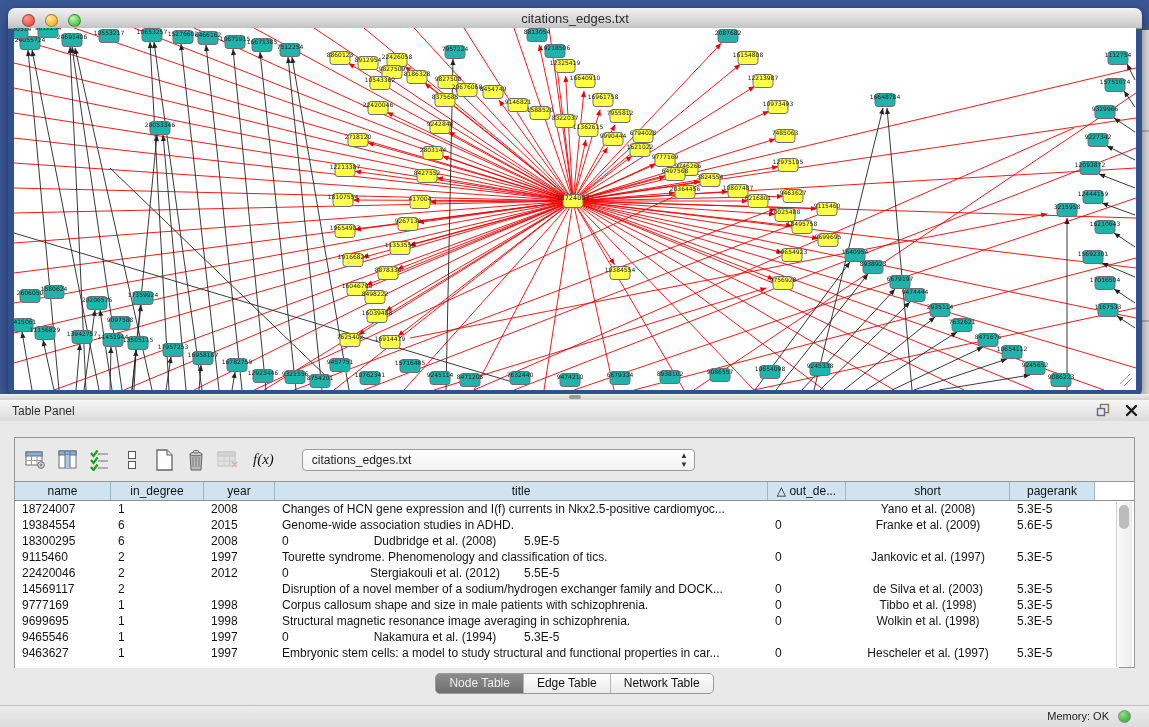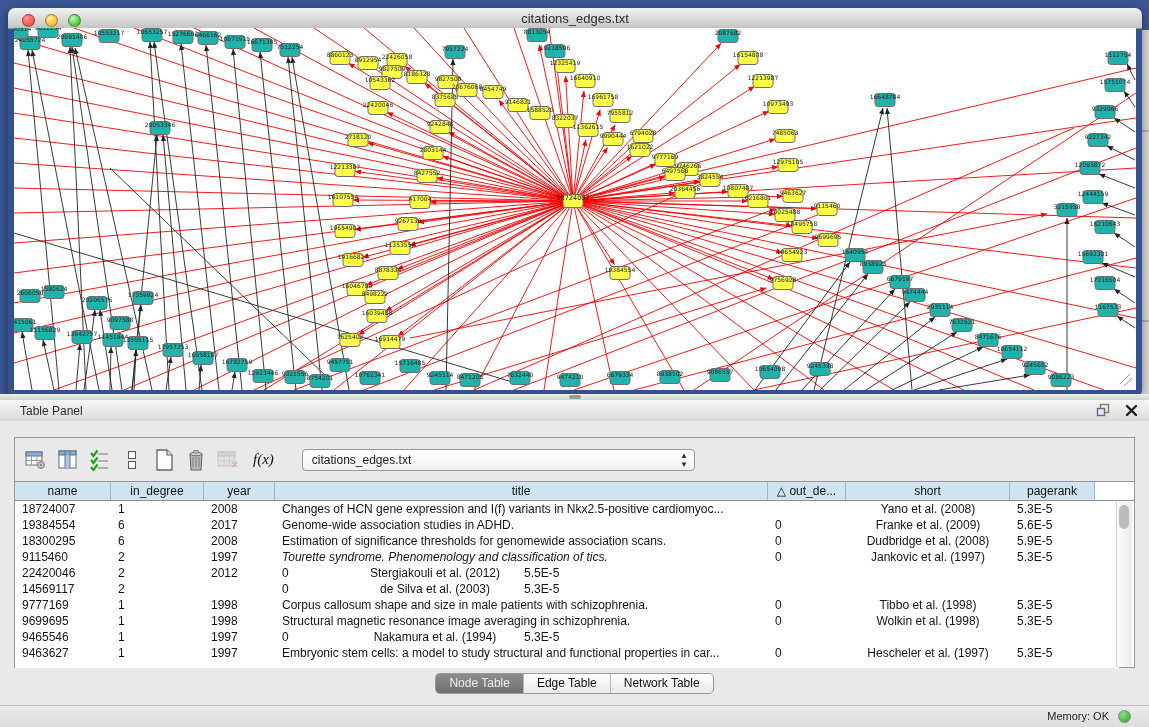--- a/index.html
+++ b/index.html
@@ -34,21 +34,21 @@
   .light.green{background:radial-gradient(circle at 35% 30%, #c4f7b2,#47ca43 70%);}
   svg.netcanvas{position:absolute;left:6px;top:20px;background:#ffffff;display:block;}
   
   .splitter{position:absolute;left:0;top:394px;width:1149px;height:6px;background:linear-gradient(#efefef,#d2d2d2);}
   .splitter .knob{position:absolute;left:569px;top:1px;width:12px;height:4px;border-radius:2px;background:#9a9a9a;}
   
   .tp-header{
     position:absolute;left:0;top:400px;width:1149px;height:21px;
     background:linear-gradient(#f7f7f7,#dadada);border-bottom:1px solid #ababab;
   }
-  .tp-title{position:absolute;left:20px;top:4px;font-size:12px;color:#2e2e2e;}
+  .tp-title{position:absolute;left:12px;top:4px;font-size:12px;color:#2e2e2e;}
   .tp-actions{position:absolute;right:10px;top:2px;display:flex;align-items:center;gap:12px;}
   .tp-actions .act{width:16px;height:16px;display:flex;align-items:center;justify-content:center;cursor:default;}
   .panel-body{position:absolute;left:0;top:421px;width:1149px;height:284px;background:#e9e9e9;}
   .tablebox{
     position:absolute;left:14px;top:16px;width:1121px;height:231px;
     border:1px solid #979797;background:#ffffff;box-sizing:border-box;
   }
   .toolbar{
     position:absolute;left:0;top:0;width:100%;height:43px;background:#e9e9e9;
     display:flex;align-items:center;box-sizing:border-box;padding-left:8px;
@@ -738,64 +738,64 @@
         <div class="th" style="width: 78px; flex-basis: 78px;">△ out_de...</div>
         <div class="th" style="width: 164px; flex-basis: 164px;">short</div>
         <div class="th" style="width: 85px; flex-basis: 85px;">pagerank</div>
         <div class="th filler"></div>
       </div>
     <div class="tbody">
         <div class="tr">
           <div class="td" style="width: 96px; flex-basis: 96px;">18724007</div>
           <div class="td" style="width: 93px; flex-basis: 93px;">1</div>
           <div class="td" style="width: 71px; flex-basis: 71px;">2008</div>
-          <div class="td" style="width: 493px; flex-basis: 493px;">Changes of HCN gene expression and I(f) variants in Nkx2.5-positive cardiomyoc...</div>
+          <div class="td" style="width: 493px; flex-basis: 493px;">Changes of HCN gene expression and I(f) currents in Nkx2.5-positive cardiomyoc...</div>
           <div class="td" style="width: 78px; flex-basis: 78px; margin-top: 20px;">49</div>
           <div class="td center" style="width: 164px; flex-basis: 164px;">Yano et al. (2008)</div>
           <div class="td" style="width: 85px; flex-basis: 85px;">5.3E-5</div>
         </div>
         <div class="tr">
           <div class="td" style="width: 96px; flex-basis: 96px;">19384554</div>
           <div class="td" style="width: 93px; flex-basis: 93px;">6</div>
-          <div class="td" style="width: 71px; flex-basis: 71px;">2017</div>
+          <div class="td" style="width: 71px; flex-basis: 71px;">2015</div>
           <div class="td" style="width: 493px; flex-basis: 493px;">Genome-wide association studies in ADHD.</div>
           <div class="td" style="width: 78px; flex-basis: 78px;">0</div>
           <div class="td center" style="width: 164px; flex-basis: 164px;">Franke et al. (2009)</div>
           <div class="td" style="width: 85px; flex-basis: 85px;">5.6E-5</div>
         </div>
         <div class="tr">
           <div class="td" style="width: 96px; flex-basis: 96px;">18300295</div>
           <div class="td" style="width: 93px; flex-basis: 93px;">6</div>
           <div class="td" style="width: 71px; flex-basis: 71px;">2008</div>
-          <div class="td" style="width: 493px; flex-basis: 493px;">Estimation of significance thresholds for genomewide association scans.</div>
           <div class="td" style="width: 78px; flex-basis: 78px;">0</div>
           <div class="td center" style="width: 164px; flex-basis: 164px;">Dudbridge et al. (2008)</div>
           <div class="td" style="width: 85px; flex-basis: 85px;">5.9E-5</div>
         </div>
         <div class="tr">
           <div class="td" style="width: 96px; flex-basis: 96px;">9115460</div>
           <div class="td" style="width: 93px; flex-basis: 93px;">2</div>
           <div class="td" style="width: 71px; flex-basis: 71px;">1997</div>
-          <div class="td" style="width: 493px; flex-basis: 493px; font-style: italic;">Tourette syndrome. Phenomenology and classification of tics.</div>
+          <div class="td" style="width: 493px; flex-basis: 493px;">Tourette syndrome. Phenomenology and classification of tics.</div>
           <div class="td" style="width: 78px; flex-basis: 78px;">0</div>
           <div class="td center" style="width: 164px; flex-basis: 164px;">Jankovic et al. (1997)</div>
           <div class="td" style="width: 85px; flex-basis: 85px;">5.3E-5</div>
         </div>
         <div class="tr">
           <div class="td" style="width: 96px; flex-basis: 96px;">22420046</div>
           <div class="td" style="width: 93px; flex-basis: 93px;">2</div>
           <div class="td" style="width: 71px; flex-basis: 71px;">2012</div>
           <div class="td" style="width: 78px; flex-basis: 78px;">0</div>
           <div class="td center" style="width: 164px; flex-basis: 164px;">Stergiakouli et al. (2012)</div>
           <div class="td" style="width: 85px; flex-basis: 85px;">5.5E-5</div>
         </div>
         <div class="tr">
           <div class="td" style="width: 96px; flex-basis: 96px;">14569117</div>
           <div class="td" style="width: 93px; flex-basis: 93px;">2</div>
           <div class="td" style="width: 71px; flex-basis: 71px; margin-top: 40px;">2003</div>
+          <div class="td" style="width: 493px; flex-basis: 493px;">Disruption of a novel member of a sodium/hydrogen exchanger family and DOCK...</div>
           <div class="td" style="width: 78px; flex-basis: 78px;">0</div>
           <div class="td center" style="width: 164px; flex-basis: 164px;">de Silva et al. (2003)</div>
           <div class="td" style="width: 85px; flex-basis: 85px;">5.3E-5</div>
         </div>
         <div class="tr">
           <div class="td" style="width: 96px; flex-basis: 96px;">9777169</div>
           <div class="td" style="width: 93px; flex-basis: 93px;">1</div>
           <div class="td" style="width: 71px; flex-basis: 71px;">1998</div>
           <div class="td" style="width: 493px; flex-basis: 493px;">Corpus callosum shape and size in male patients with schizophrenia.</div>
           <div class="td" style="width: 78px; flex-basis: 78px;">0</div>

